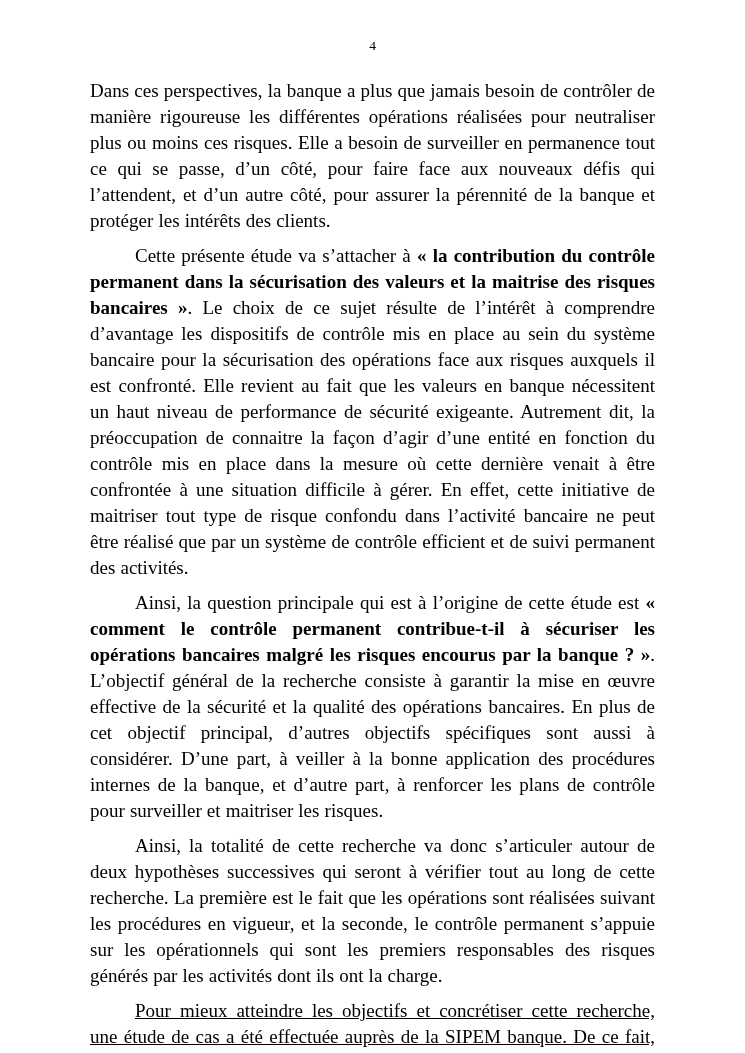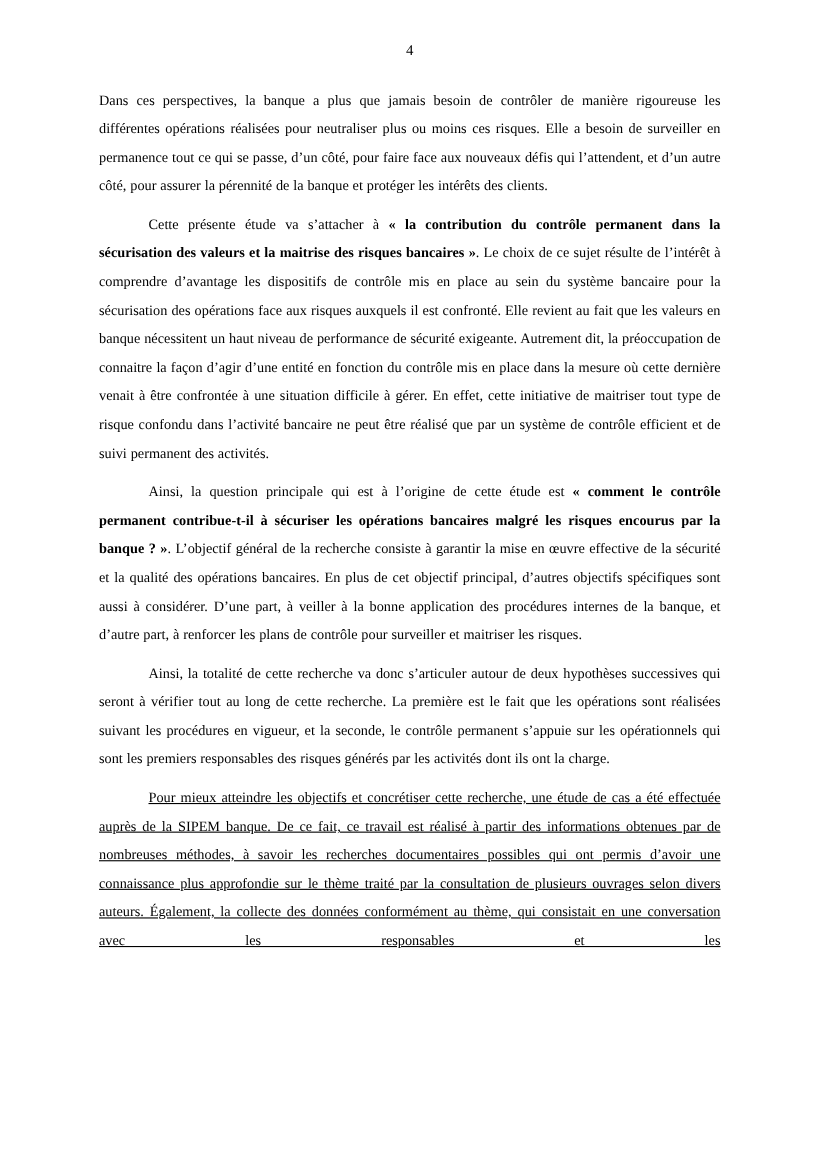--- a/index.html
+++ b/index.html
@@ -17,21 +17,21 @@
     color: #000000;
     overflow: hidden;
   }
   .page-number {
     text-align: center;
     font-size: 13.5px;
     line-height: 20px;
     margin-bottom: 22px;
   }
   .content p.para {
-    font-size: 13px;
+    font-size: 19px;
     line-height: 26px;
     text-align: justify;
     margin: 0 0 9px 0;
     text-indent: 45px;
     word-spacing: 0.02em;
   }
   .content p.para.no-indent {
     text-indent: 0;
   }
   .content p.para.continues {

